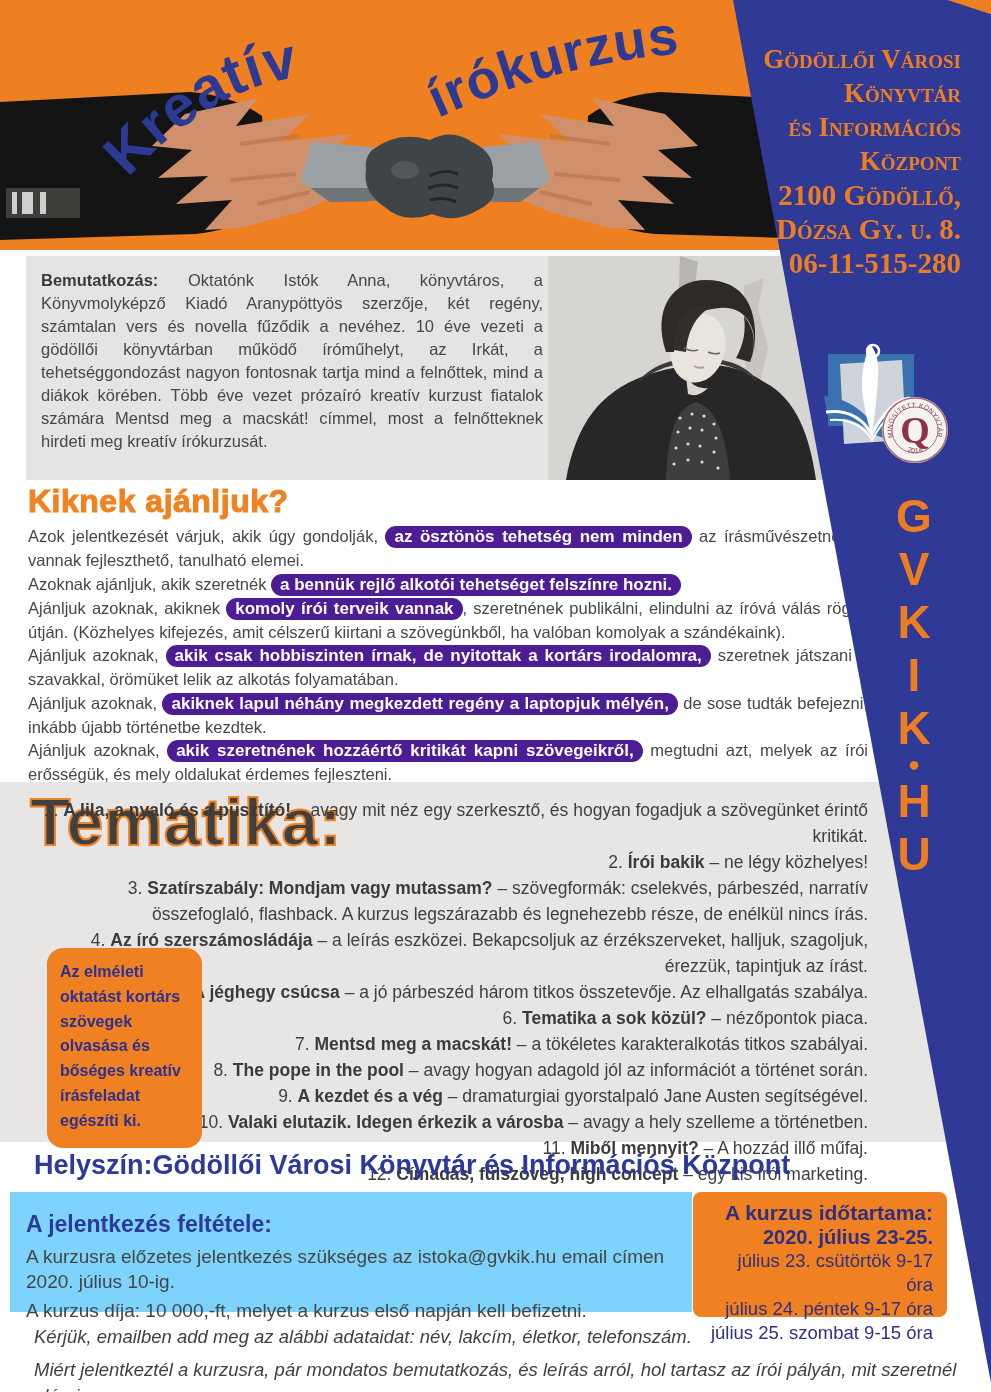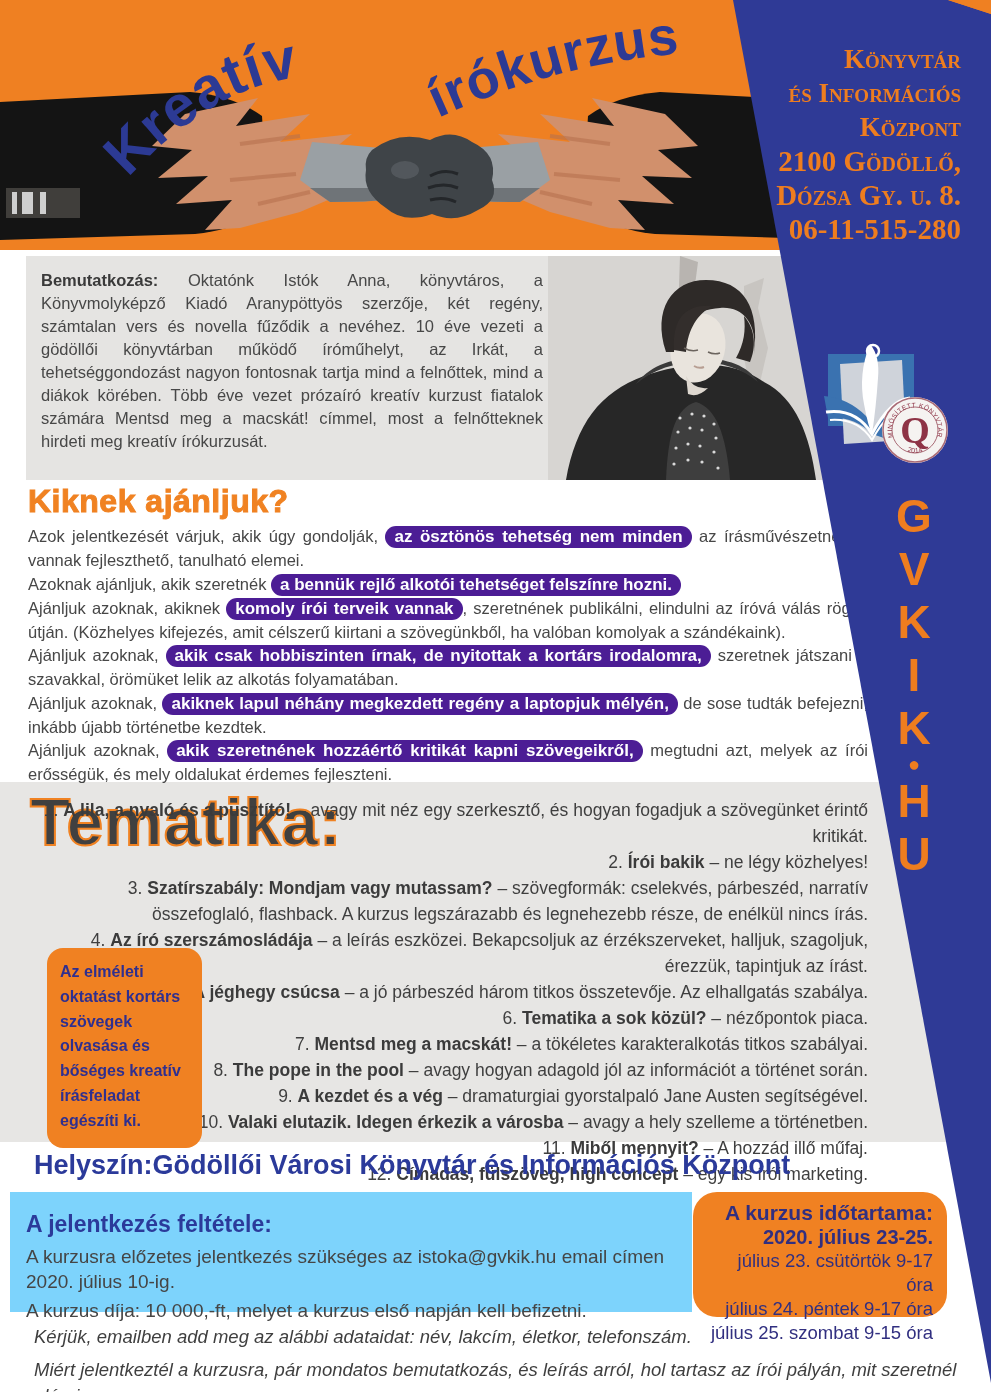--- a/index.html
+++ b/index.html
@@ -50,21 +50,21 @@
              border-radius:16px;padding:12px 10px 12px 13px;color:#2f2f8f;font-weight:bold;
              font-size:16px;line-height:1.55;}
 
   
   .helyszin{position:absolute;left:34px;top:1150px;z-index:2;font-size:27px;font-weight:bold;color:#2b3a9a;}
   .jel-box{position:absolute;left:10px;top:1192px;width:682px;height:120px;background:#7dd3fc;z-index:2;
            padding:17px 16px;}
   .jel-heading{font-size:23px;font-weight:bold;color:#2b3a9a;margin:2px 0 6px 0;}
   .jel-line{margin:0 0 4px 0;font-size:19px;line-height:25px;color:#454545;}
   .ido-box{position:absolute;left:693px;top:1192px;width:254px;height:125px;background:#f08122;z-index:2;
-           border-radius:24px;padding:8px 14px;text-align:right;color:#312f80;}
+           border-radius:8px;padding:8px 14px;text-align:right;color:#312f80;}
   .ido-heading{font-size:21px;font-weight:bold;line-height:25px;}
   .ido-date{font-size:20px;font-weight:bold;line-height:24px;}
   .ido-line{font-size:18.5px;line-height:24px;}
   .footer{position:absolute;left:34px;top:1324px;width:940px;z-index:2;}
   .footer-line{margin:0 0 7px 0;font-size:18.5px;line-height:26px;color:#3f3f3f;font-style:italic;}
 </style>
 </head>
 <body>
 
 <div class="page">
@@ -104,20 +104,21 @@
       <textPath href="#arcB">írókurzus</textPath>
     </text>
   </svg>
 
   <svg class="band-svg" width="991" height="1392" viewBox="0 0 991 1392">
     <polygon points="733,0 948,0 991,14 991,1383" fill="#2f3a96"></polygon>
     <polygon points="948,0 991,0 991,14" fill="#ef8022"></polygon>
   </svg>
 
   <div class="lib-block" id="libLines">
+      <div class="lib-line">Gödöllői Városi</div>
       <div class="lib-line">Könyvtár</div>
       <div class="lib-line">és Információs</div>
       <div class="lib-line">Központ</div>
       <div class="lib-line lib-big">2100 Gödöllő,</div>
       <div class="lib-line lib-big">Dózsa Gy. u. 8.</div>
       <div class="lib-line lib-big">06-11-515-280</div>
     </div>
 
   <svg class="logo-svg" width="135" height="128" viewBox="0 0 135 128">
     <g>

